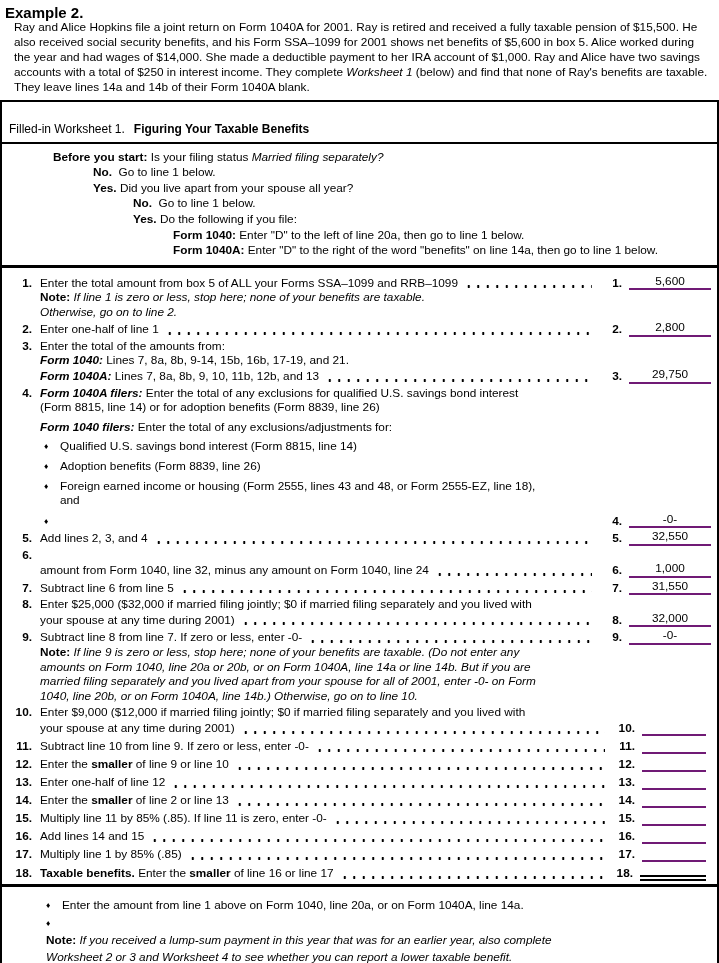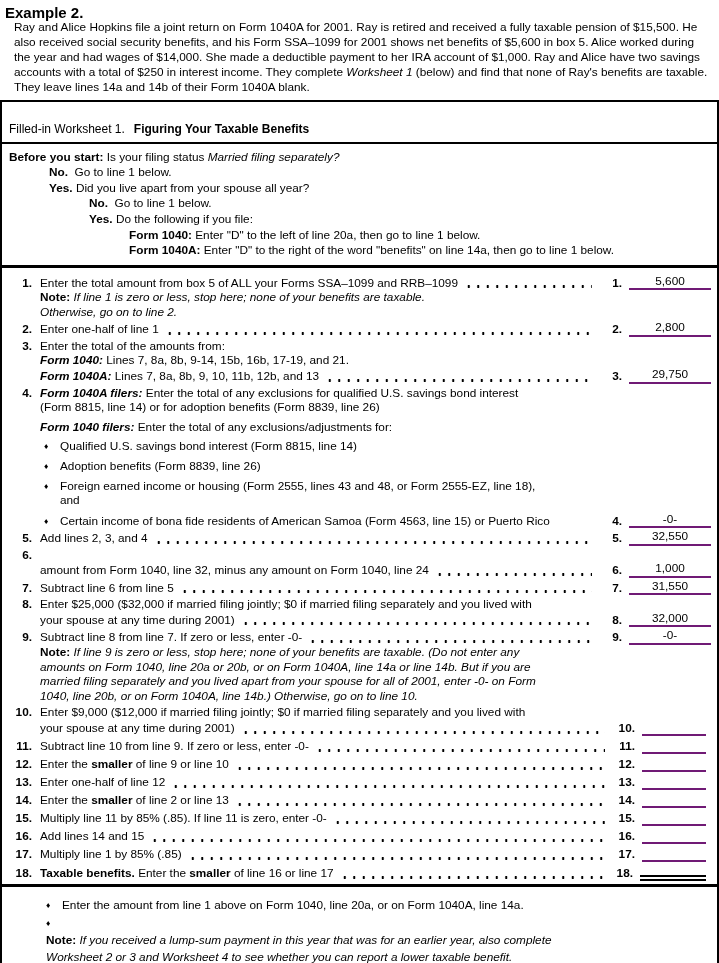--- a/index.html
+++ b/index.html
@@ -37,21 +37,21 @@
   }
   .val{margin-left:auto;display:flex;align-items:flex-end;}
   .val-n{font-weight:bold;width:26px;min-width:26px;text-align:right;margin-right:7px;}
   .val-u{display:inline-block;text-align:center;border-bottom:2px solid #701a75;line-height:13.5px;}
   .u-s{width:82px;}
   .u-b{width:64px;margin-right:5px;height:14px;}
   .u-d{width:66px;margin-right:5px;height:11px;border-bottom:6px double #000;}
 
   
   .before{padding:5px 8px 7px 7px;border-bottom:3px solid #000;}
-  .before .row{margin-top:1px;}
+  .before .row{margin-top:1px;margin-left:44px;}
   .before .ind1 .txt{padding-left:40px;}
   .before .ind2 .txt{padding-left:80px;}
   .before .ind3 .txt{padding-left:120px;}
 
   
   .lines{padding:5px 6px 3px 6px;}
   .lines .row.has-num{margin-top:2px;}
   .lines .row.has-bullet{margin-top:5px;}
   .lines .row.sp{margin-top:5px;}
   .lines .bullet{margin-left:4px;}
@@ -175,21 +175,20 @@
           <span class="bullet">♦</span>
           <span class="txt"><span class="s-n">Foreign earned income or housing (Form 2555, lines 43 and 48, or Form 2555-EZ, line 18),</span></span>
         </div>
         <div class="row ind1">
           <span class="lnum"></span>
           <span class="txt"><span class="s-n">and</span></span>
         </div>
         <div class="row has-bullet">
           <span class="lnum"></span>
           <span class="bullet">♦</span>
-          <span class="txt"><span class="s-n">Certain income of bona fide residents of American Samoa (Form 4563, line 15) or Puerto Rico</span></span>
           <span class="val">
             <span class="val-n">4.</span>
             <span class="val-u u-s">-0-</span>
           </span>
         </div>
         <div class="row has-num">
           <span class="lnum">5.</span>
           <span class="txt"><span class="s-n">Add lines 2, 3, and 4</span></span>
           <span class="leader"></span>
           <span class="val">

